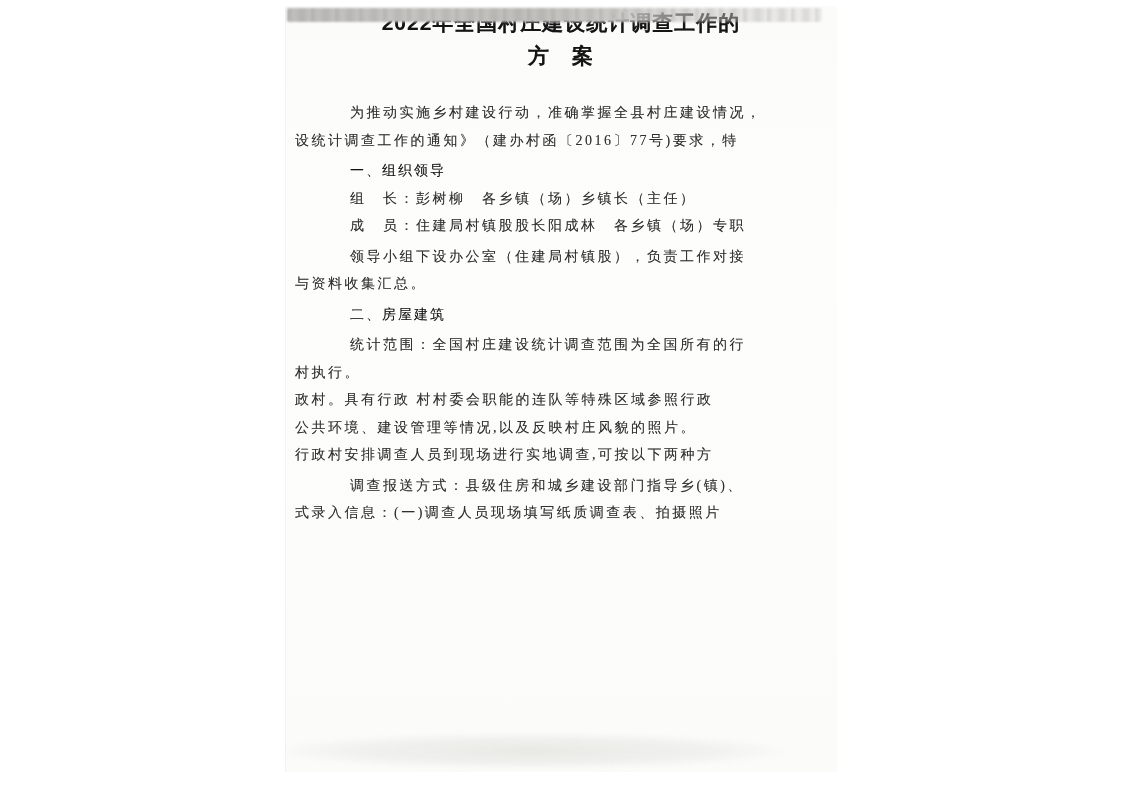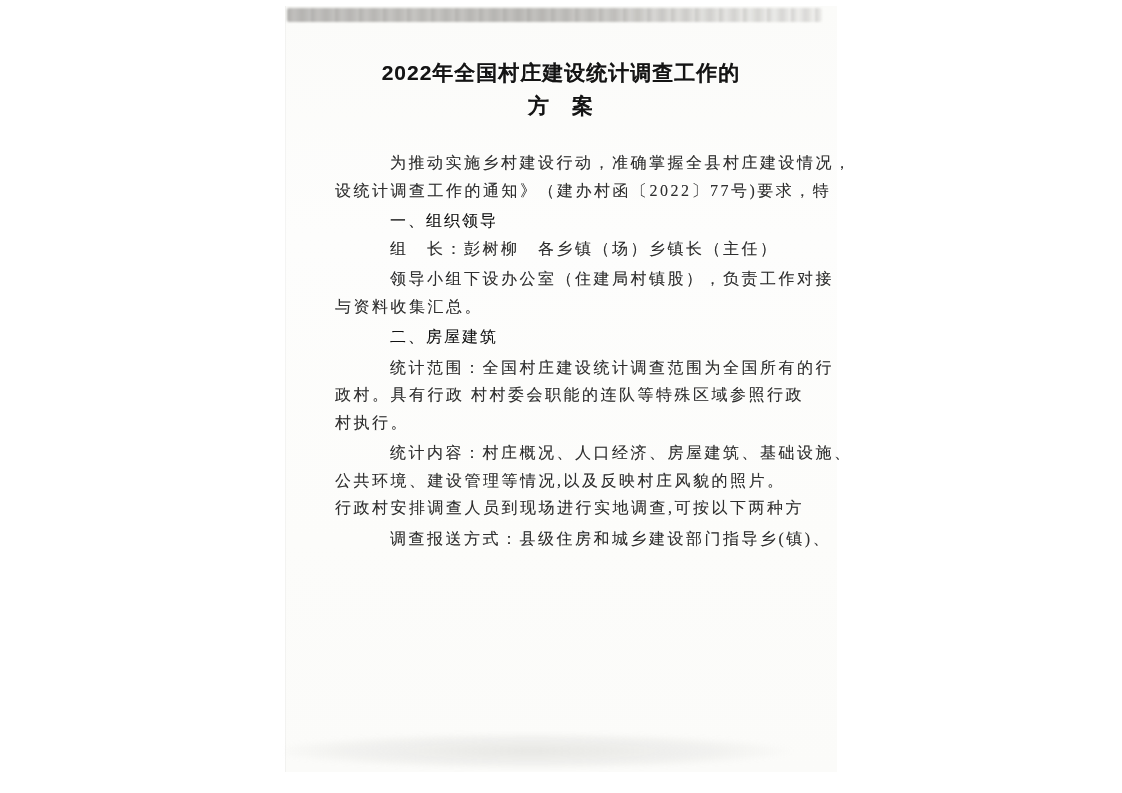--- a/index.html
+++ b/index.html
@@ -41,47 +41,45 @@
   
   .scan-band-bottom {
     position: absolute;
     left: 0; top: 722px;
     width: 548px; height: 46px;
     background: radial-gradient(ellipse 60% 50% at 45% 50%,
       rgba(188,188,184,0.30) 0%, rgba(192,192,188,0.16) 55%, rgba(200,200,196,0) 80%);
     filter: blur(2px);
   }
   .title-block {
-    margin-top: 50px;
     text-align: center;
   }
   .title-line {
     font-family: "Liberation Sans", "DejaVu Sans", sans-serif;
     font-weight: 700;
     font-size: 21px;
     letter-spacing: 1px;
     line-height: 33px;
     color: #141414;
     white-space: pre;
     text-shadow: 0 0 0.6px rgba(20,20,20,0.45);
   }
   .body-block {
     margin-top: 27px;
     padding-left: 10px;
     padding-right: 8px;
   }
   .line {
     font-family: "Liberation Serif", "DejaVu Serif", serif;
-    font-size: 16px;
+    font-size: 14px;
     line-height: 27.5px;
     letter-spacing: 2.5px;
     color: #2f2f2f;
     white-space: pre;
     text-shadow: 0 0 0.5px rgba(47,47,47,0.35);
-    margin-left: 40px;
   }
   .ind { padding-left: 55px; }
   .para { margin-top: 3px; }
   .hd {
     font-family: "Liberation Sans", "DejaVu Sans", sans-serif;
     font-weight: 400;
     color: #121212;
     letter-spacing: 2px;
   }
 </style>
@@ -93,31 +91,32 @@
 
     <div class="scan-strip"></div>
 
     <div class="title-block">
       <div class="title-line">2022年全国村庄建设统计调查工作的</div>
       <div class="title-line">方　案</div>
     </div>
 
     <div class="body-block">
       <div class="line ind">为推动实施乡村建设行动，准确掌握全县村庄建设情况，</div>
-      <div class="line">设统计调查工作的通知》（建办村函〔2022〕77号)要求，特</div>
+      <div class="line">设统计调查工作的通知》（建办村函〔2016〕77号)要求，特</div>
       <div class="line ind hd para">一、组织领导</div>
       <div class="line ind">组　长：彭树柳　各乡镇（场）乡镇长（主任）</div>
+      <div class="line ind">成　员：住建局村镇股股长阳成林　各乡镇（场）专职</div>
       <div class="line ind para">领导小组下设办公室（住建局村镇股），负责工作对接</div>
       <div class="line">与资料收集汇总。</div>
       <div class="line ind hd para">二、房屋建筑</div>
       <div class="line ind para">统计范围：全国村庄建设统计调查范围为全国所有的行</div>
+      <div class="line">村执行。</div>
       <div class="line">政村。具有行政 村村委会职能的连队等特殊区域参照行政</div>
-      <div class="line">村执行。</div>
-      <div class="line ind para">统计内容：村庄概况、人口经济、房屋建筑、基础设施、</div>
       <div class="line">公共环境、建设管理等情况,以及反映村庄风貌的照片。</div>
       <div class="line">行政村安排调查人员到现场进行实地调查,可按以下两种方</div>
       <div class="line ind para">调查报送方式：县级住房和城乡建设部门指导乡(镇)、</div>
+      <div class="line">式录入信息：(一)调查人员现场填写纸质调查表、拍摄照片</div>
     </div>
 
     <div class="scan-band-bottom"></div>
 
   </div>
 </div>
 
 </body></html>

